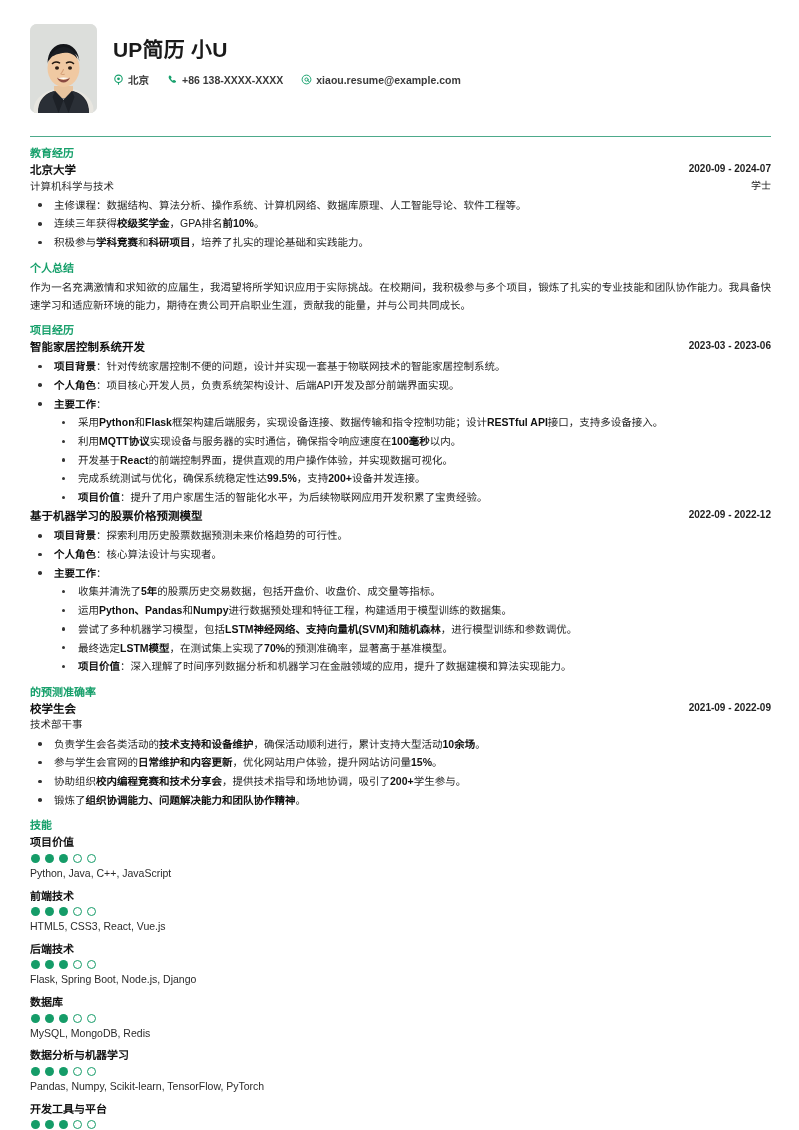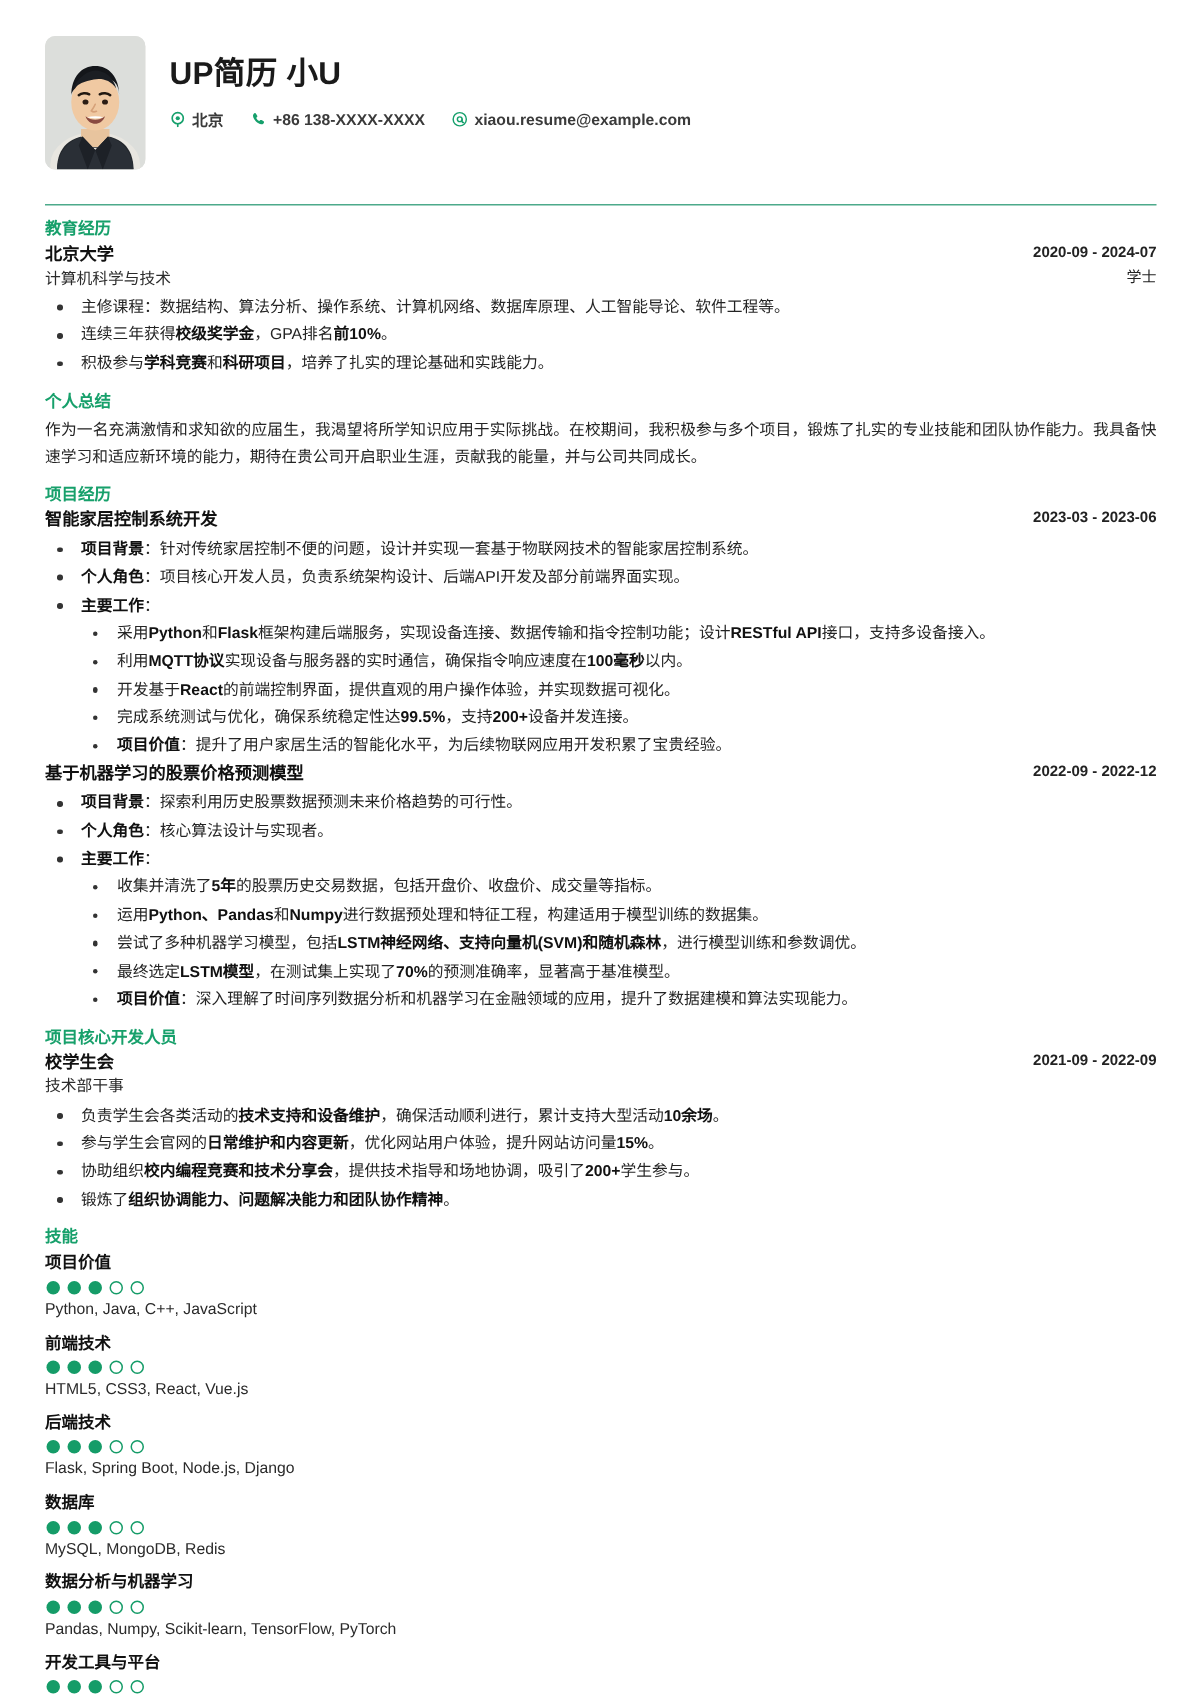--- a/index.html
+++ b/index.html
@@ -187,21 +187,21 @@
                   <li>尝试了多种机器学习模型，包括<b>LSTM神经网络、支持向量机(SVM)和随机森林</b>，进行模型训练和参数调优。</li>
                   <li>最终选定<b>LSTM模型</b>，在测试集上实现了<b>70%</b>的预测准确率，显著高于基准模型。</li>
                   <li><b>项目价值</b>：深入理解了时间序列数据分析和机器学习在金融领域的应用，提升了数据建模和算法实现能力。</li>
                 </ul></li>
             </ul>
           </div>
         </div>
   </div>
 
   <div class="sec">
-    <div class="sec-title">项目核心开发人员</div>
+    <div class="sec-title">的预测准确率</div>
     <div class="entry">
       <div class="row">
         <div class="org">校学生会</div>
         <div class="date">2021-09 - 2022-09</div>
       </div>
       <div class="sub">技术部干事</div>
       <ul class="lvl1">
             <li>负责学生会各类活动的<b>技术支持和设备维护</b>，确保活动顺利进行，累计支持大型活动<b>10余场</b>。</li>
             <li>参与学生会官网的<b>日常维护和内容更新</b>，优化网站用户体验，提升网站访问量<b>15%</b>。</li>
             <li>协助组织<b>校内编程竞赛和技术分享会</b>，提供技术指导和场地协调，吸引了<b>200+</b>学生参与。</li>

